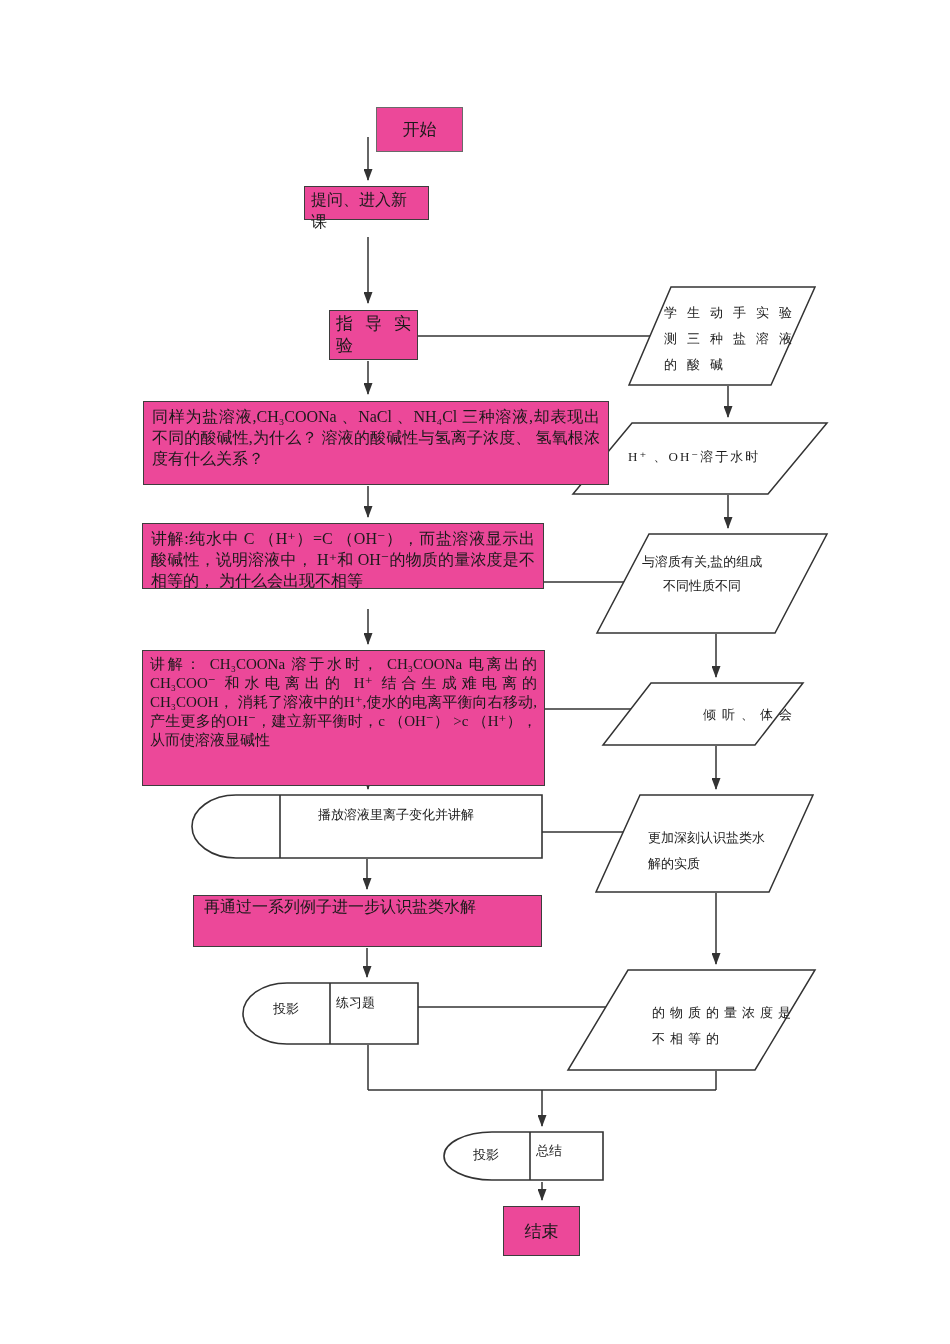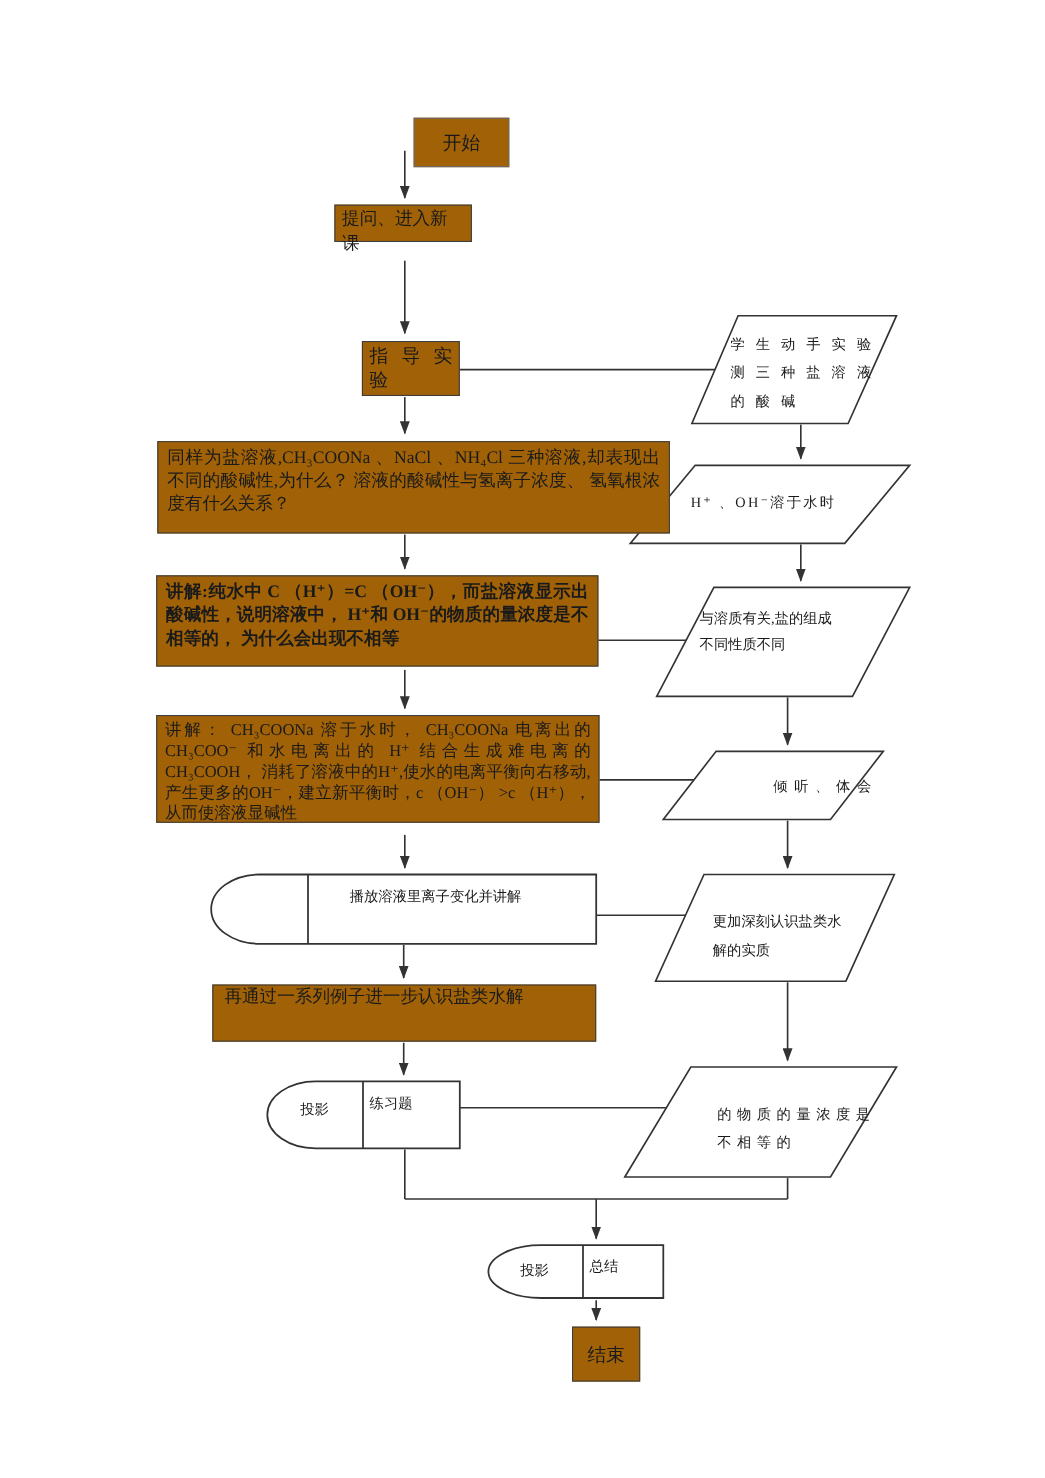--- a/index.html
+++ b/index.html
@@ -2,21 +2,21 @@
 <html><head>
 <meta charset="utf-8">
 <style>
   html,body{margin:0;padding:0;background:#fff;}
   .stage{
     position:relative;width:950px;height:1344px;background:#ffffff;
     font-family:"Liberation Serif","DejaVu Serif",serif;color:#1a1a1a;overflow:hidden;
   }
   svg.diagram{position:absolute;left:0;top:0;}
   .node{
-    position:absolute;box-sizing:border-box;background:#a16207;
+    position:absolute;box-sizing:border-box;background:#ec4899;
     border:1.6px solid #3d3d3d;font-size:16px;line-height:21px;padding:3px 8px;
   }
   .thin{border:1.4px solid #6a6a6a;}
   .centered{display:flex;align-items:center;justify-content:center;padding:0;}
   .justify{text-align:justify;}
   .label{position:absolute;background:transparent;font-size:13px;line-height:26px;}
   .cap-label{text-align:center;}
 </style>
 </head>
 <body>
@@ -81,41 +81,41 @@
   </svg>
 
   <div class="node thin centered" style="left:376px;top:107px;width:87px;height:45px;font-size:17px;">开始</div>
 
   <div class="node" style="left:304px;top:186px;width:125px;height:34px;font-size:16px;line-height:22px;padding:2px 6px;">提问、进入新课</div>
 
   <div class="node justify" style="left:329px;top:310px;width:89px;height:50px;font-size:17px;line-height:22px;padding:2px 6px;">指 导 实 验</div>
 
   <div class="node justify" style="left:143px;top:401px;width:466px;height:84px;line-height:21px;padding:4px 8px;">同样为盐溶液,CH₃COONa 、NaCl 、NH₄Cl 三种溶液,却表现出不同的酸碱性,为什么？ 溶液的酸碱性与氢离子浓度、 氢氧根浓度有什么关系？</div>
 
-  <div class="node justify" style="left:142px;top:523px;width:402px;height:83px;line-height:21px;padding:4px 8px;font-weight:bold;">讲解:纯水中 C （H⁺）=C （OH⁻），而盐溶液显示出酸碱性，说明溶液中， H⁺和 OH⁻的物质的量浓度是不相等的， 为什么会出现不相等</div>
+  <div class="node justify" style="left:142px;top:523px;width:402px;height:66px;line-height:21px;padding:4px 8px;">讲解:纯水中 C （H⁺）=C （OH⁻），而盐溶液显示出酸碱性，说明溶液中， H⁺和 OH⁻的物质的量浓度是不相等的， 为什么会出现不相等</div>
 
-  <div class="node justify" style="left:142px;top:650px;width:403px;height:98px;font-size:15px;line-height:19px;padding:4px 7px;">讲解： CH₃COONa 溶于水时， CH₃COONa 电离出的 CH₃COO⁻ 和水电离出的 H⁺ 结合生成难电离的 CH₃COOH， 消耗了溶液中的H⁺,使水的电离平衡向右移动,产生更多的OH⁻，建立新平衡时，c （OH⁻） &gt;c （H⁺）， 从而使溶液显碱性</div>
+  <div class="node justify" style="left:142px;top:650px;width:403px;height:136px;font-size:15px;line-height:19px;padding:4px 7px;">讲解： CH₃COONa 溶于水时， CH₃COONa 电离出的 CH₃COO⁻ 和水电离出的 H⁺ 结合生成难电离的 CH₃COOH， 消耗了溶液中的H⁺,使水的电离平衡向右移动,产生更多的OH⁻，建立新平衡时，c （OH⁻） &gt;c （H⁺）， 从而使溶液显碱性</div>
 
   <div class="node" style="left:193px;top:895px;width:349px;height:52px;padding:0 10px;">再通过一系列例子进一步认识盐类水解</div>
 
-  <div class="node centered" style="left:520px;top:1206px;width:62px;height:50px;font-size:17px;">结束</div>
+  <div class="node centered" style="left:503px;top:1206px;width:77px;height:50px;font-size:17px;">结束</div>
 
   <div class="label" style="left:294px;top:802px;width:220px;text-indent:24px;line-height:26px;">播放溶液里离子变化并讲解</div>
 
   <div class="label cap-label" style="left:250px;top:996px;width:72px;">投影</div>
   <div class="label" style="left:336px;top:990px;width:78px;">练习题</div>
 
   <div class="label cap-label" style="left:450px;top:1142px;width:72px;">投影</div>
   <div class="label" style="left:536px;top:1138px;width:60px;">总结</div>
 
   <div class="label" style="left:664px;top:300px;width:150px;letter-spacing:10px;">学生动手实验测三种盐溶液的酸碱</div>
 
   <div class="label" style="left:628px;top:444px;width:180px;line-height:25px;letter-spacing:2px;">H⁺ 、OH⁻溶于水时</div>
 
-  <div class="label" style="left:636px;top:550px;width:132px;line-height:24px;">与溶质有关,盐的组成不同性质不同</div>
+  <div class="label" style="left:636px;top:550px;width:132px;line-height:24px;text-align:center;">与溶质有关,盐的组成不同性质不同</div>
 
   <div class="label" style="left:658px;top:702px;width:160px;letter-spacing:6px;margin-left:45px;">倾听、体会</div>
 
   <div class="label" style="left:648px;top:825px;width:128px;">更加深刻认识盐类水解的实质</div>
 
   <div class="label" style="left:652px;top:1000px;width:160px;letter-spacing:5px;">的物质的量浓度是不相等的</div>
 
 </div>
 
 </body></html>

